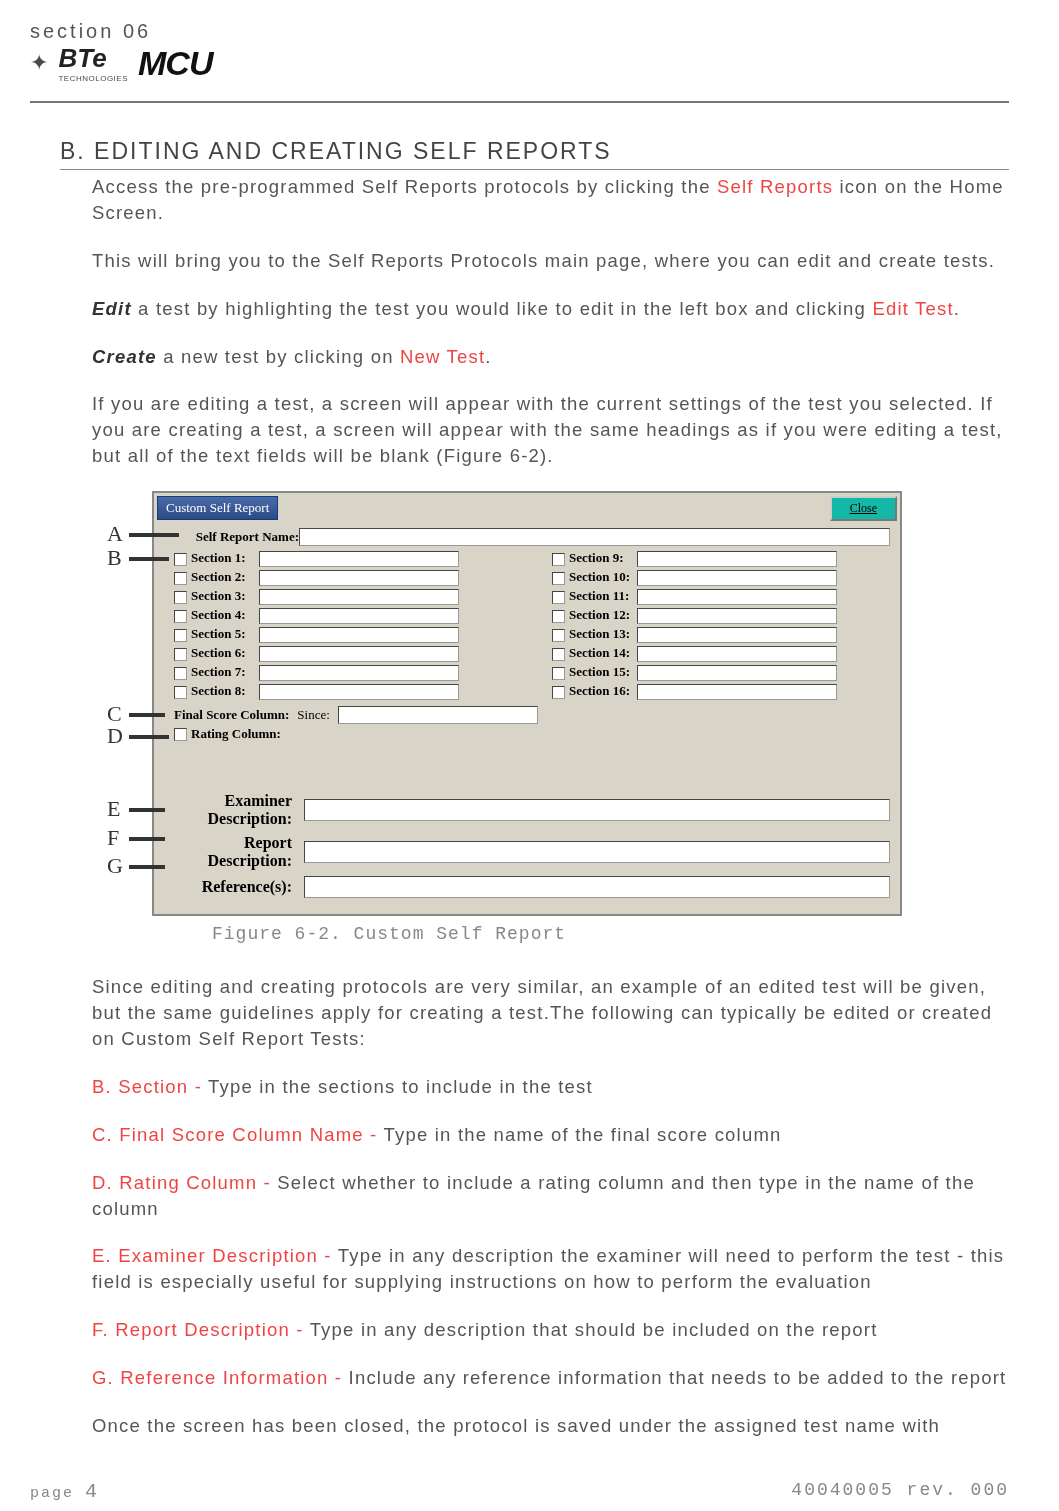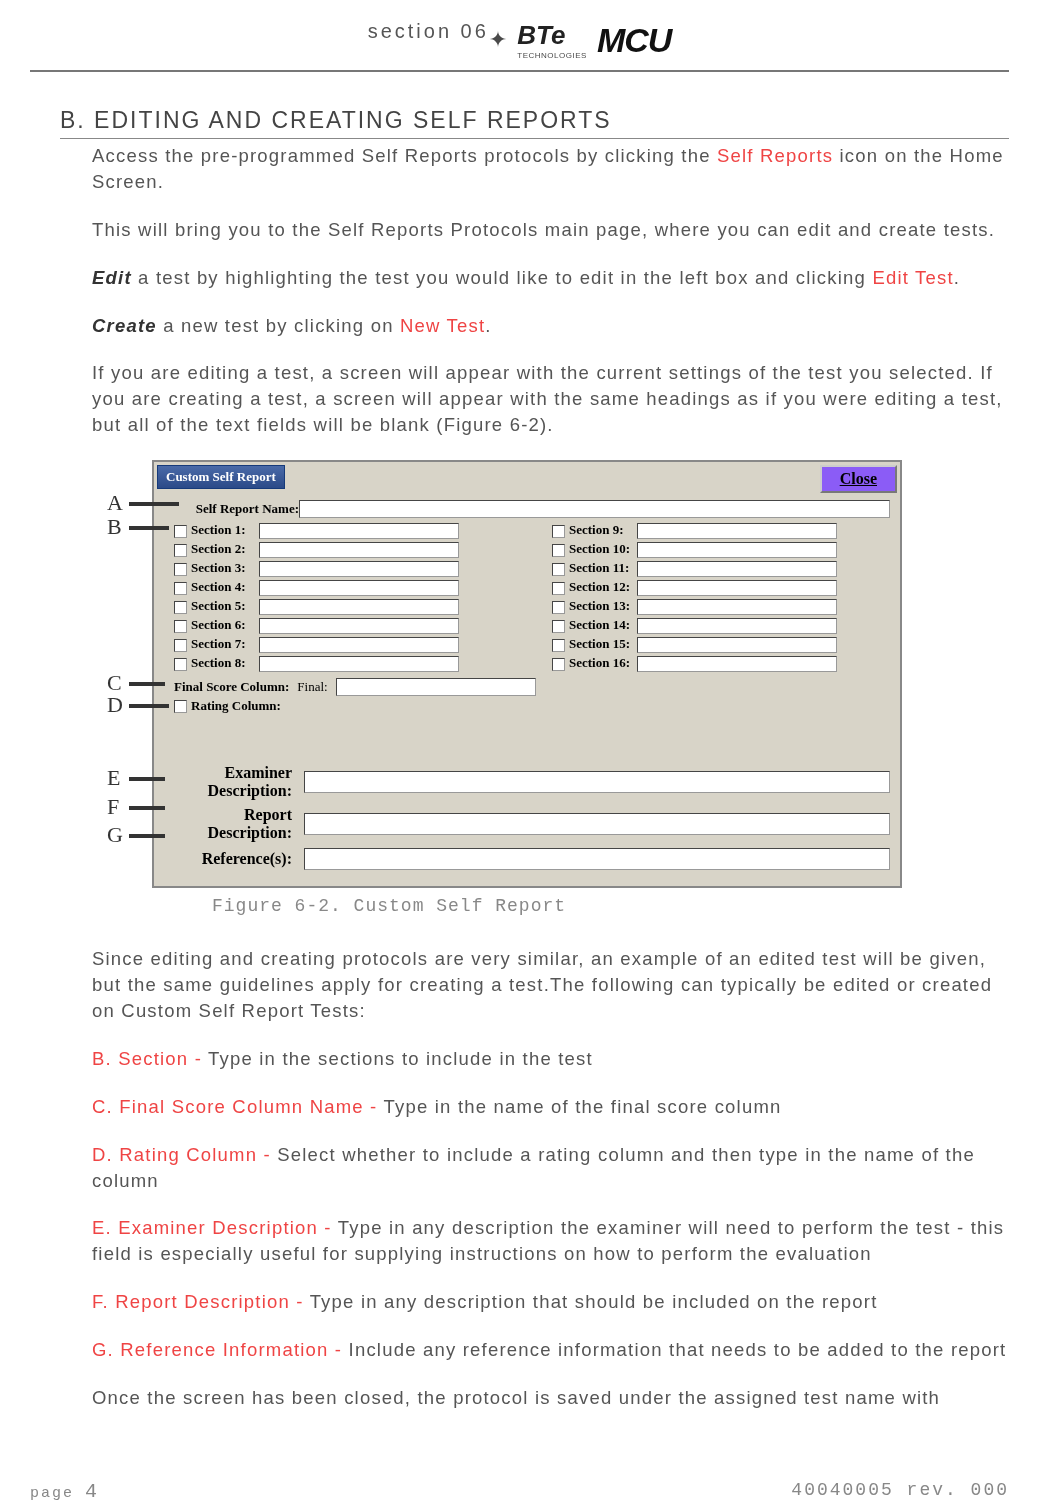--- a/index.html
+++ b/index.html
@@ -9,21 +9,22 @@
     background: #fff;
     font-family: Arial, Helvetica, sans-serif;
     color: #4a4a4a;
     position: relative;
     padding: 20px 50px 0 30px;
   }
   .header {
     display: flex;
     justify-content: center;
     align-items: flex-start;
-    margin-bottom: 10px;
+    margin-bottom: 18px;
+    flex-direction: column;
   }
   .section-label {
     font-size: 20px;
     letter-spacing: 3px;
     color: #555;
   }
   .logos {
     display: flex;
     align-items: center;
     gap: 10px;
@@ -78,37 +79,36 @@
     border: 2px solid #888;
     background: #d8d4c8;
     font-family: "Times New Roman", serif;
     font-size: 13px;
     color: #000;
   }
   .win-title {
     background: linear-gradient(#4a6aa8, #2b4a88);
     color: #fff;
     padding: 3px 8px;
-    font-weight: bold;
+    font-weight: normal;
     font-size: 13px;
     border: 1px solid #163a7a;
     display: inline-block;
     margin: 3px;
   }
   .win-close {
     float: right;
-    background: #8b5cf6;
+    background: #14b8a6;
     border: 2px outset #ccc;
     padding: 3px 18px;
     margin: 3px;
     font-family: "Times New Roman", serif;
-    font-size: 16px;
+    font-size: 12px;
     text-decoration: underline;
     cursor: pointer;
-    font-weight: bold;
   }
   .win-body { clear: both; padding: 4px 10px 10px 20px; }
   .row { display: flex; align-items: center; margin-bottom: 2px; }
   .lbl { font-weight: bold; font-size: 13px; text-align: right; }
   .field {
     background: #fff;
     border: 1px inset #999;
     height: 18px;
     flex: 1;
   }
@@ -232,21 +232,21 @@
                 <div class="sec-row"><span class="chk"></span><span class="lbl2">Section 12:</span><span class="field2"></span></div>
                 <div class="sec-row"><span class="chk"></span><span class="lbl2">Section 13:</span><span class="field2"></span></div>
                 <div class="sec-row"><span class="chk"></span><span class="lbl2">Section 14:</span><span class="field2"></span></div>
                 <div class="sec-row"><span class="chk"></span><span class="lbl2">Section 15:</span><span class="field2"></span></div>
                 <div class="sec-row"><span class="chk"></span><span class="lbl2">Section 16:</span><span class="field2"></span></div>
               </div>
           </div>
 
           <div class="row" style="gap:8px;">
             <span class="lbl">Final Score Column:</span>
-            <span style="font-size:13px;">Final:</span>
+            <span style="font-size:13px;">Since:</span>
             <span class="field" style="max-width:200px;"></span>
           </div>
 
           <div class="row" style="margin-bottom:50px;">
             <span class="chk"></span>
             <span class="lbl">Rating Column:</span>
           </div>
 
           <div class="desc-row">
             <span class="desc-lbl">Examiner Description:</span>

